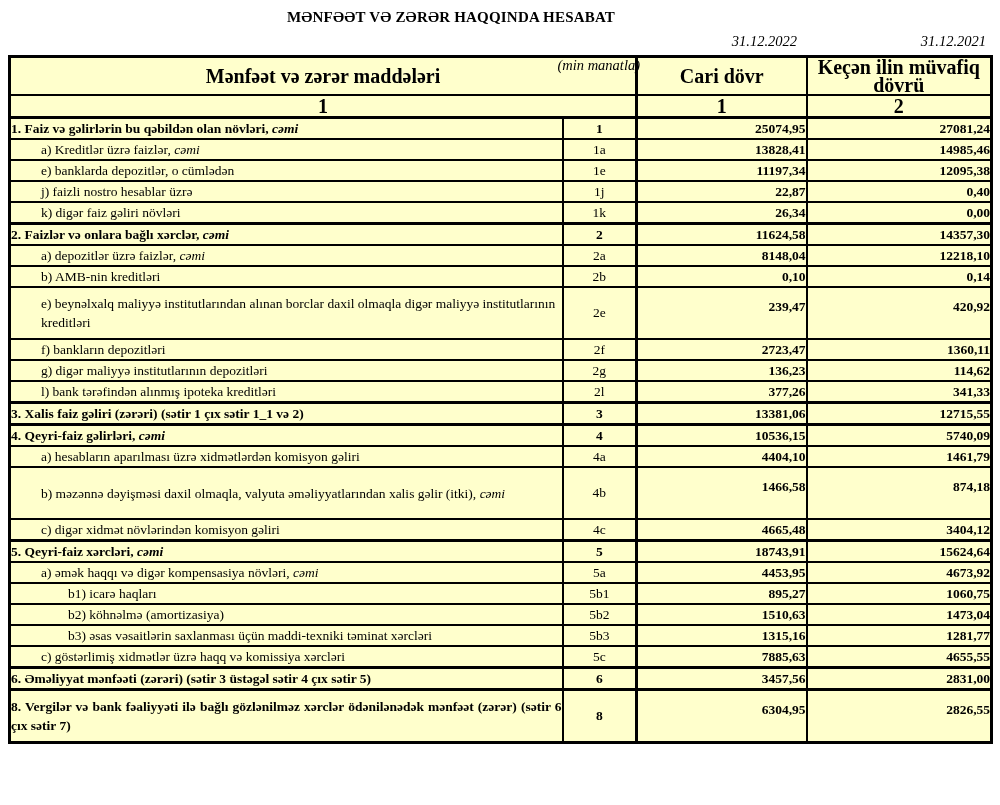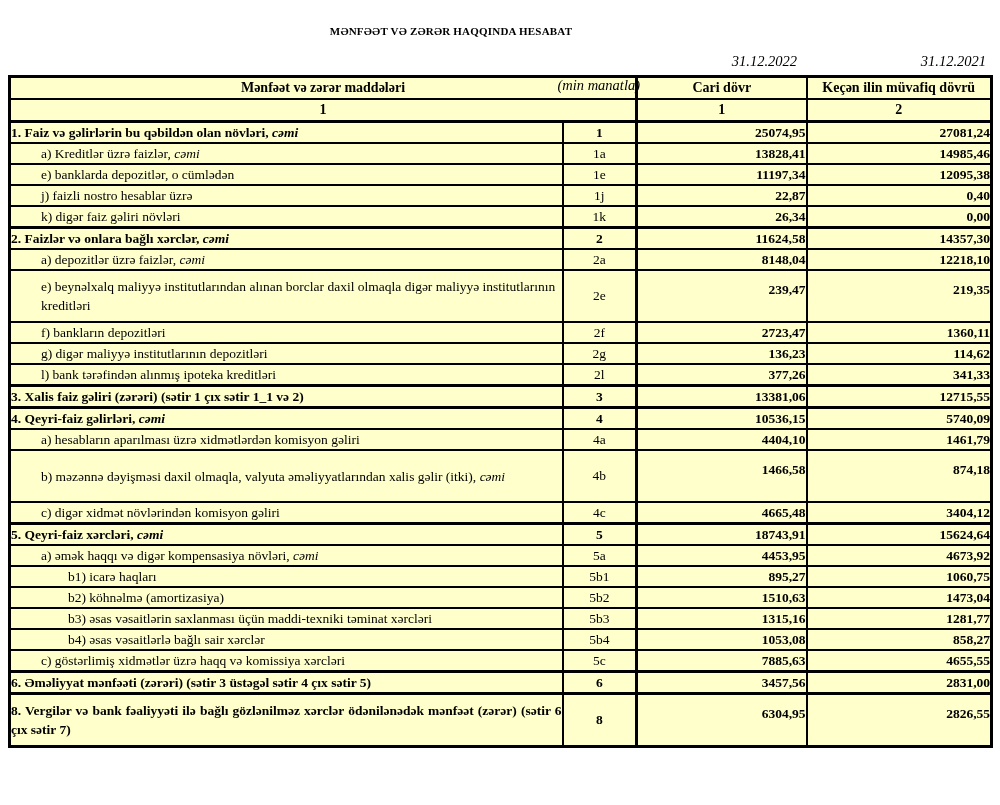--- a/index.html
+++ b/index.html
@@ -2,33 +2,33 @@
 <html><head>
 <meta charset="utf-8">
 <style>
   html,body{margin:0;padding:0;background:#fff;}
   body{
     width:1000px;height:805px;position:relative;color:#000;
     font-family:"Liberation Serif","DejaVu Serif",serif;
     -webkit-font-smoothing:antialiased;
   }
   .title-wrap{width:902px;text-align:center;padding-top:9px;}
-  .page-title{font-size:11px;font-weight:bold;margin:16px;letter-spacing:.2px;}
+  .page-title{font-size:15px;font-weight:bold;margin:0;letter-spacing:.2px;}
   .meta{position:relative;height:20px;margin-top:7px;font-style:italic;font-size:14.5px;}
   .meta .unit{position:absolute;right:360px;margin-top:24px;}
   .meta .dcur{position:absolute;right:203px;}
   .meta .dprev{position:absolute;right:14px;}
 
   table.pl{
     border-collapse:collapse;table-layout:fixed;
     margin:2px 0 0 8px;width:982px;
     border:3px solid #000;background:#FFFFCC;
   }
   .pl th,.pl td{border:2px solid #000;padding:0;vertical-align:middle;overflow:hidden;}
-  .pl thead th{font-size:14px;font-weight:bold;text-align:center;height:20px;line-height:18px;}
+  .pl thead th{font-size:20px;font-weight:bold;text-align:center;height:20px;line-height:18px;}
   .bl{border-left:3px solid #000 !important;}
 
   .pl tbody td{font-size:13.5px;height:19px;}
   .c-label{text-align:left;padding:1px 4px 1px 5px;line-height:15px;}
   tr.lvl1 .c-label{padding-left:30px;}
   tr.lvl2 .c-label{padding-left:57px;}
   .c-code{text-align:center;}
   .c-cur,.c-prev{text-align:right;padding-right:7px;font-weight:bold;}
   tr.b .c-label,tr.b .c-code{font-weight:bold;margin-top:20px;}
   tr.sec td{border-top:3px solid #000;}
@@ -106,25 +106,31 @@
         <td class="c-code">2</td>
         <td class="c-cur bl">11624,58</td>
         <td class="c-prev">14357,30</td>
       </tr>
       <tr class="lvl1">
         <td class="c-label"><span>a) depozitlər üzrə faizlər, </span><i>cəmi</i></td>
         <td class="c-code">2a</td>
         <td class="c-cur bl">8148,04</td>
         <td class="c-prev">12218,10</td>
       </tr>
+      <tr class="lvl1">
+        <td class="c-label"><span>b) AMB-nin kreditləri</span></td>
+        <td class="c-code">2b</td>
+        <td class="c-cur bl">0,10</td>
+        <td class="c-prev">0,14</td>
+      </tr>
       <tr class="lvl1 h2">
         <td class="c-label"><span>e) beynəlxalq maliyyə institutlarından alınan borclar daxil olmaqla digər maliyyə institutlarının kreditləri</span></td>
         <td class="c-code">2e</td>
         <td class="c-cur bl">239,47</td>
-        <td class="c-prev">219,35</td>
+        <td class="c-prev">420,92</td>
       </tr>
       <tr class="lvl1">
         <td class="c-label"><span>f) bankların depozitləri</span></td>
         <td class="c-code">2f</td>
         <td class="c-cur bl">2723,47</td>
         <td class="c-prev">1360,11</td>
       </tr>
       <tr class="lvl1">
         <td class="c-label"><span>g) digər maliyyə institutlarının depozitləri</span></td>
         <td class="c-code">2g</td>
@@ -190,26 +196,20 @@
         <td class="c-code">5b2</td>
         <td class="c-cur bl">1510,63</td>
         <td class="c-prev">1473,04</td>
       </tr>
       <tr class="lvl2">
         <td class="c-label"><span>b3) əsas vəsaitlərin saxlanması üçün maddi-texniki təminat xərcləri</span></td>
         <td class="c-code">5b3</td>
         <td class="c-cur bl">1315,16</td>
         <td class="c-prev">1281,77</td>
       </tr>
-      <tr class="lvl2">
-        <td class="c-label"><span>b4) əsas vəsaitlərlə bağlı sair xərclər</span></td>
-        <td class="c-code">5b4</td>
-        <td class="c-cur bl">1053,08</td>
-        <td class="c-prev">858,27</td>
-      </tr>
       <tr class="lvl1">
         <td class="c-label"><span>c) göstərlimiş xidmətlər üzrə haqq və komissiya xərcləri</span></td>
         <td class="c-code">5c</td>
         <td class="c-cur bl">7885,63</td>
         <td class="c-prev">4655,55</td>
       </tr>
       <tr class="lvl0 b sec">
         <td class="c-label"><span>6. Əməliyyat mənfəəti (zərəri) (sətir 3 üstəgəl sətir 4 çıx sətir 5)</span></td>
         <td class="c-code">6</td>
         <td class="c-cur bl">3457,56</td>

